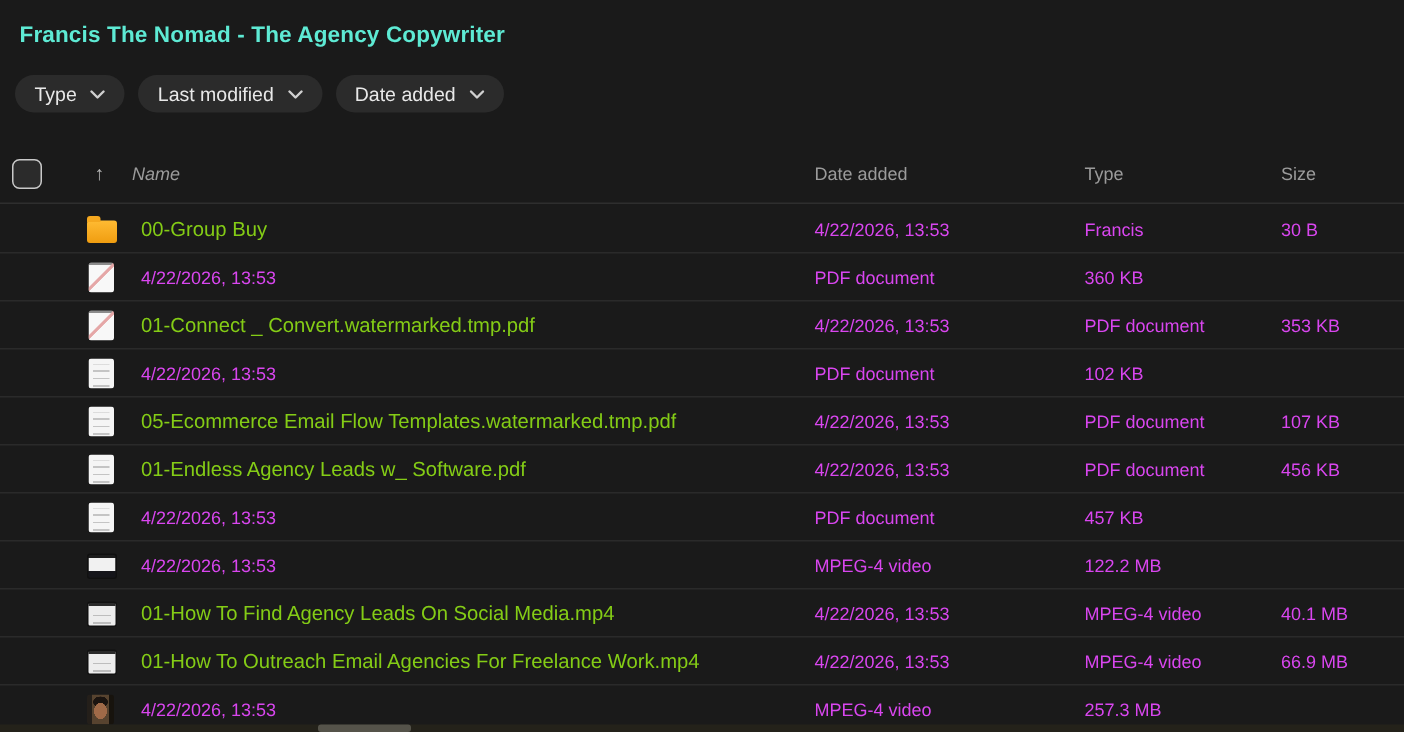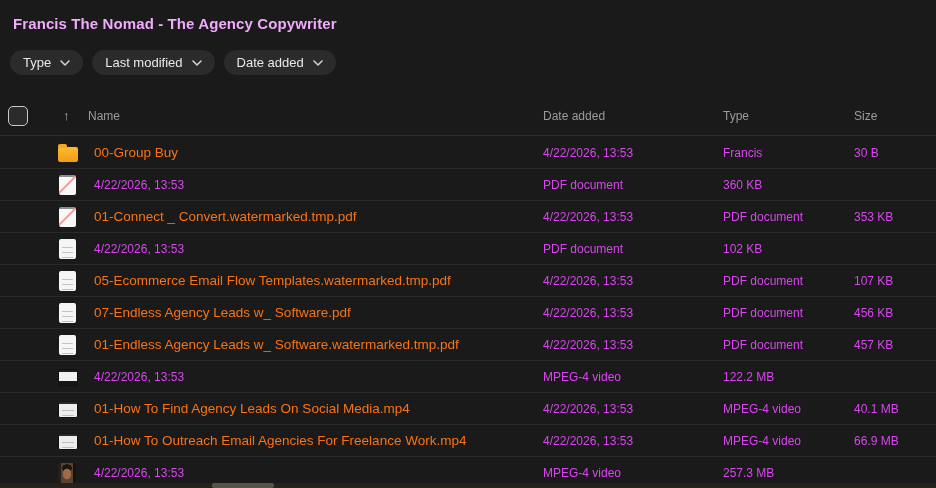--- a/index.html
+++ b/index.html
@@ -10,21 +10,21 @@
     position: relative;
     width: 936px; height: 488px;
     background: #1a1a1a;
     color: #eee;
     overflow: hidden;
   }
 
   
   .page-title {
     position: absolute; left: 13px; top: 15px;
-    font-size: 15px; font-weight: bold; color: #f0abfc;
+    font-size: 15px; font-weight: bold; color: #5eead4;
     letter-spacing: .1px;
   }
   .chip-row {
     position: absolute; left: 10px; top: 50px;
     display: flex; gap: 9px;
   }
   .chip {
     display: flex; align-items: center; gap: 9px;
     height: 25px; padding: 0 13px;
     background: #2b2b2b; border-radius: 13px;
@@ -46,32 +46,32 @@
     font-size: 12px; color: #9b9b9b;
   }
   .checkbox {
     width: 20px; height: 20px; margin-left: 8px;
     border: 1.5px solid #c9c9c9; border-radius: 5px;
     background: #2b2b2b; cursor: pointer;
   }
   .sort-arrow {
     font-size: 13px; color: #b4b4b4; padding-left: 13px; cursor: pointer;
   }
-  .hdr-name { margin-left: -6px; cursor: pointer; }
+  .hdr-name { margin-left: -6px; cursor: pointer; font-style: italic; }
   .hdr-cell { cursor: pointer; }
 
   .table-body { position: absolute; left: 0; right: 0; top: 137px; }
   .file-row {
     height: 32px;
     border-bottom: 1px solid #2a2a2a;
     cursor: pointer;
   }
   .c-name { display: flex; align-items: center; }
   .c-name .label {
-    font-size: 13.5px; font-weight: 500; color: #f97316;
+    font-size: 13.5px; font-weight: 500; color: #84cc16;
     white-space: nowrap; overflow: hidden; text-overflow: ellipsis;
   }
   .c-date, .c-type, .c-size {
     font-size: 12px; color: #d946ef; white-space: nowrap;
   }
 
   
   .thumb {
     width: 20px; height: 20px; margin-left: 8px;
     flex: 0 0 auto; position: relative;
@@ -241,33 +241,30 @@
       <div class="c-date">4/22/2026, 13:53</div>
       <div class="c-type">PDF document</div>
       <div class="c-size">107 KB</div>
     </div>
       <div class="file-row grid-cols">
       <div></div>
       <div class="c-icon">
           <div class="thumb thumb-pdf"></div>
         </div>
       <div class="c-name">
-          <span class="label">07-Endless Agency Leads w_ Software.pdf</span>
+          <span class="label">01-Endless Agency Leads w_ Software.pdf</span>
         </div>
       <div class="c-date">4/22/2026, 13:53</div>
       <div class="c-type">PDF document</div>
       <div class="c-size">456 KB</div>
     </div>
       <div class="file-row grid-cols">
       <div></div>
       <div class="c-icon">
           <div class="thumb thumb-pdf"></div>
-        </div>
-      <div class="c-name">
-          <span class="label">01-Endless Agency Leads w_ Software.watermarked.tmp.pdf</span>
         </div>
       <div class="c-date">4/22/2026, 13:53</div>
       <div class="c-type">PDF document</div>
       <div class="c-size">457 KB</div>
     </div>
       <div class="file-row grid-cols">
       <div></div>
       <div class="c-icon">
           <div class="thumb thumb-video-dark"></div>
         </div>

